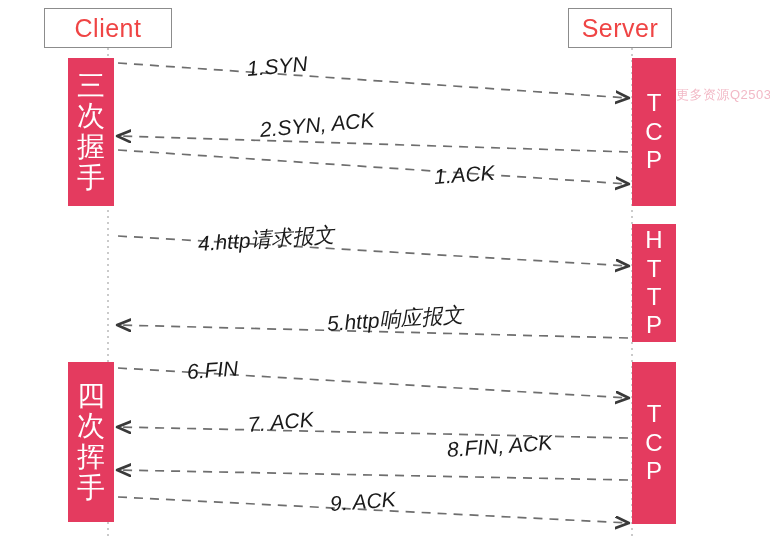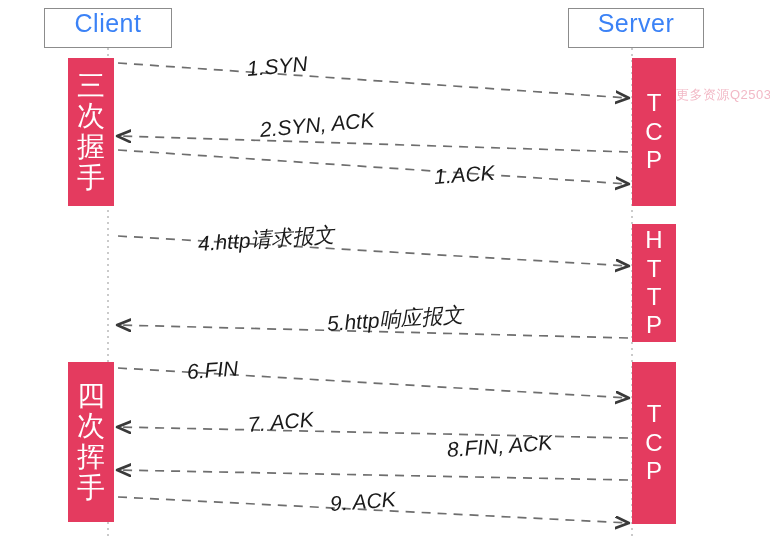--- a/index.html
+++ b/index.html
@@ -14,24 +14,24 @@
     background: #ffffff;
     overflow: hidden;
     font-family: "Liberation Sans", sans-serif;
   }
   .actor-box {
     position: absolute;
     box-sizing: border-box;
     background: #ffffff;
     border: 1.5px solid #8c8c8c;
     display: flex;
-    align-items: flex-start;
+    align-items: center;
     justify-content: center;
     font-size: 25px;
-    color: #3b82f6;
+    color: #ef4444;
     letter-spacing: 0.5px;
   }
   .act-bar {
     position: absolute;
     box-sizing: border-box;
     display: flex;
     flex-direction: column;
     align-items: center;
     justify-content: center;
   }
@@ -95,21 +95,21 @@
         <line x1="628" y1="438" x2="118" y2="427" stroke="#6e6e6e" stroke-width="1.7" stroke-dasharray="9 7" marker-end="url(#ah)"></line>
         <line x1="628" y1="480" x2="118" y2="470" stroke="#6e6e6e" stroke-width="1.7" stroke-dasharray="9 7" marker-end="url(#ah)"></line>
         <line x1="118" y1="497" x2="628" y2="523" stroke="#6e6e6e" stroke-width="1.7" stroke-dasharray="9 7" marker-end="url(#ah)"></line>
       </g>
   </svg>
 
   <div id="actors-layer">
       <div class="actor-box" style="left: 44px; top: 8px; width: 128px; height: 40px; border-color: rgb(140, 140, 140);">
         <span>Client</span>
       </div>
-      <div class="actor-box" style="left: 568px; top: 8px; width: 136px; height: 40px; border-color: rgb(140, 140, 140);">
+      <div class="actor-box" style="left: 568px; top: 8px; width: 104px; height: 40px; border-color: rgb(140, 140, 140);">
         <span>Server</span>
       </div>
     </div>
   <div id="bars-layer">
       <div class="act-bar bar-cn" style="left: 68px; top: 58px; width: 46px; height: 148px; background: rgb(228, 59, 95);">
         <div class="vtext">
           <span>三</span>
           <span>次</span>
           <span>握</span>
           <span>手</span>

